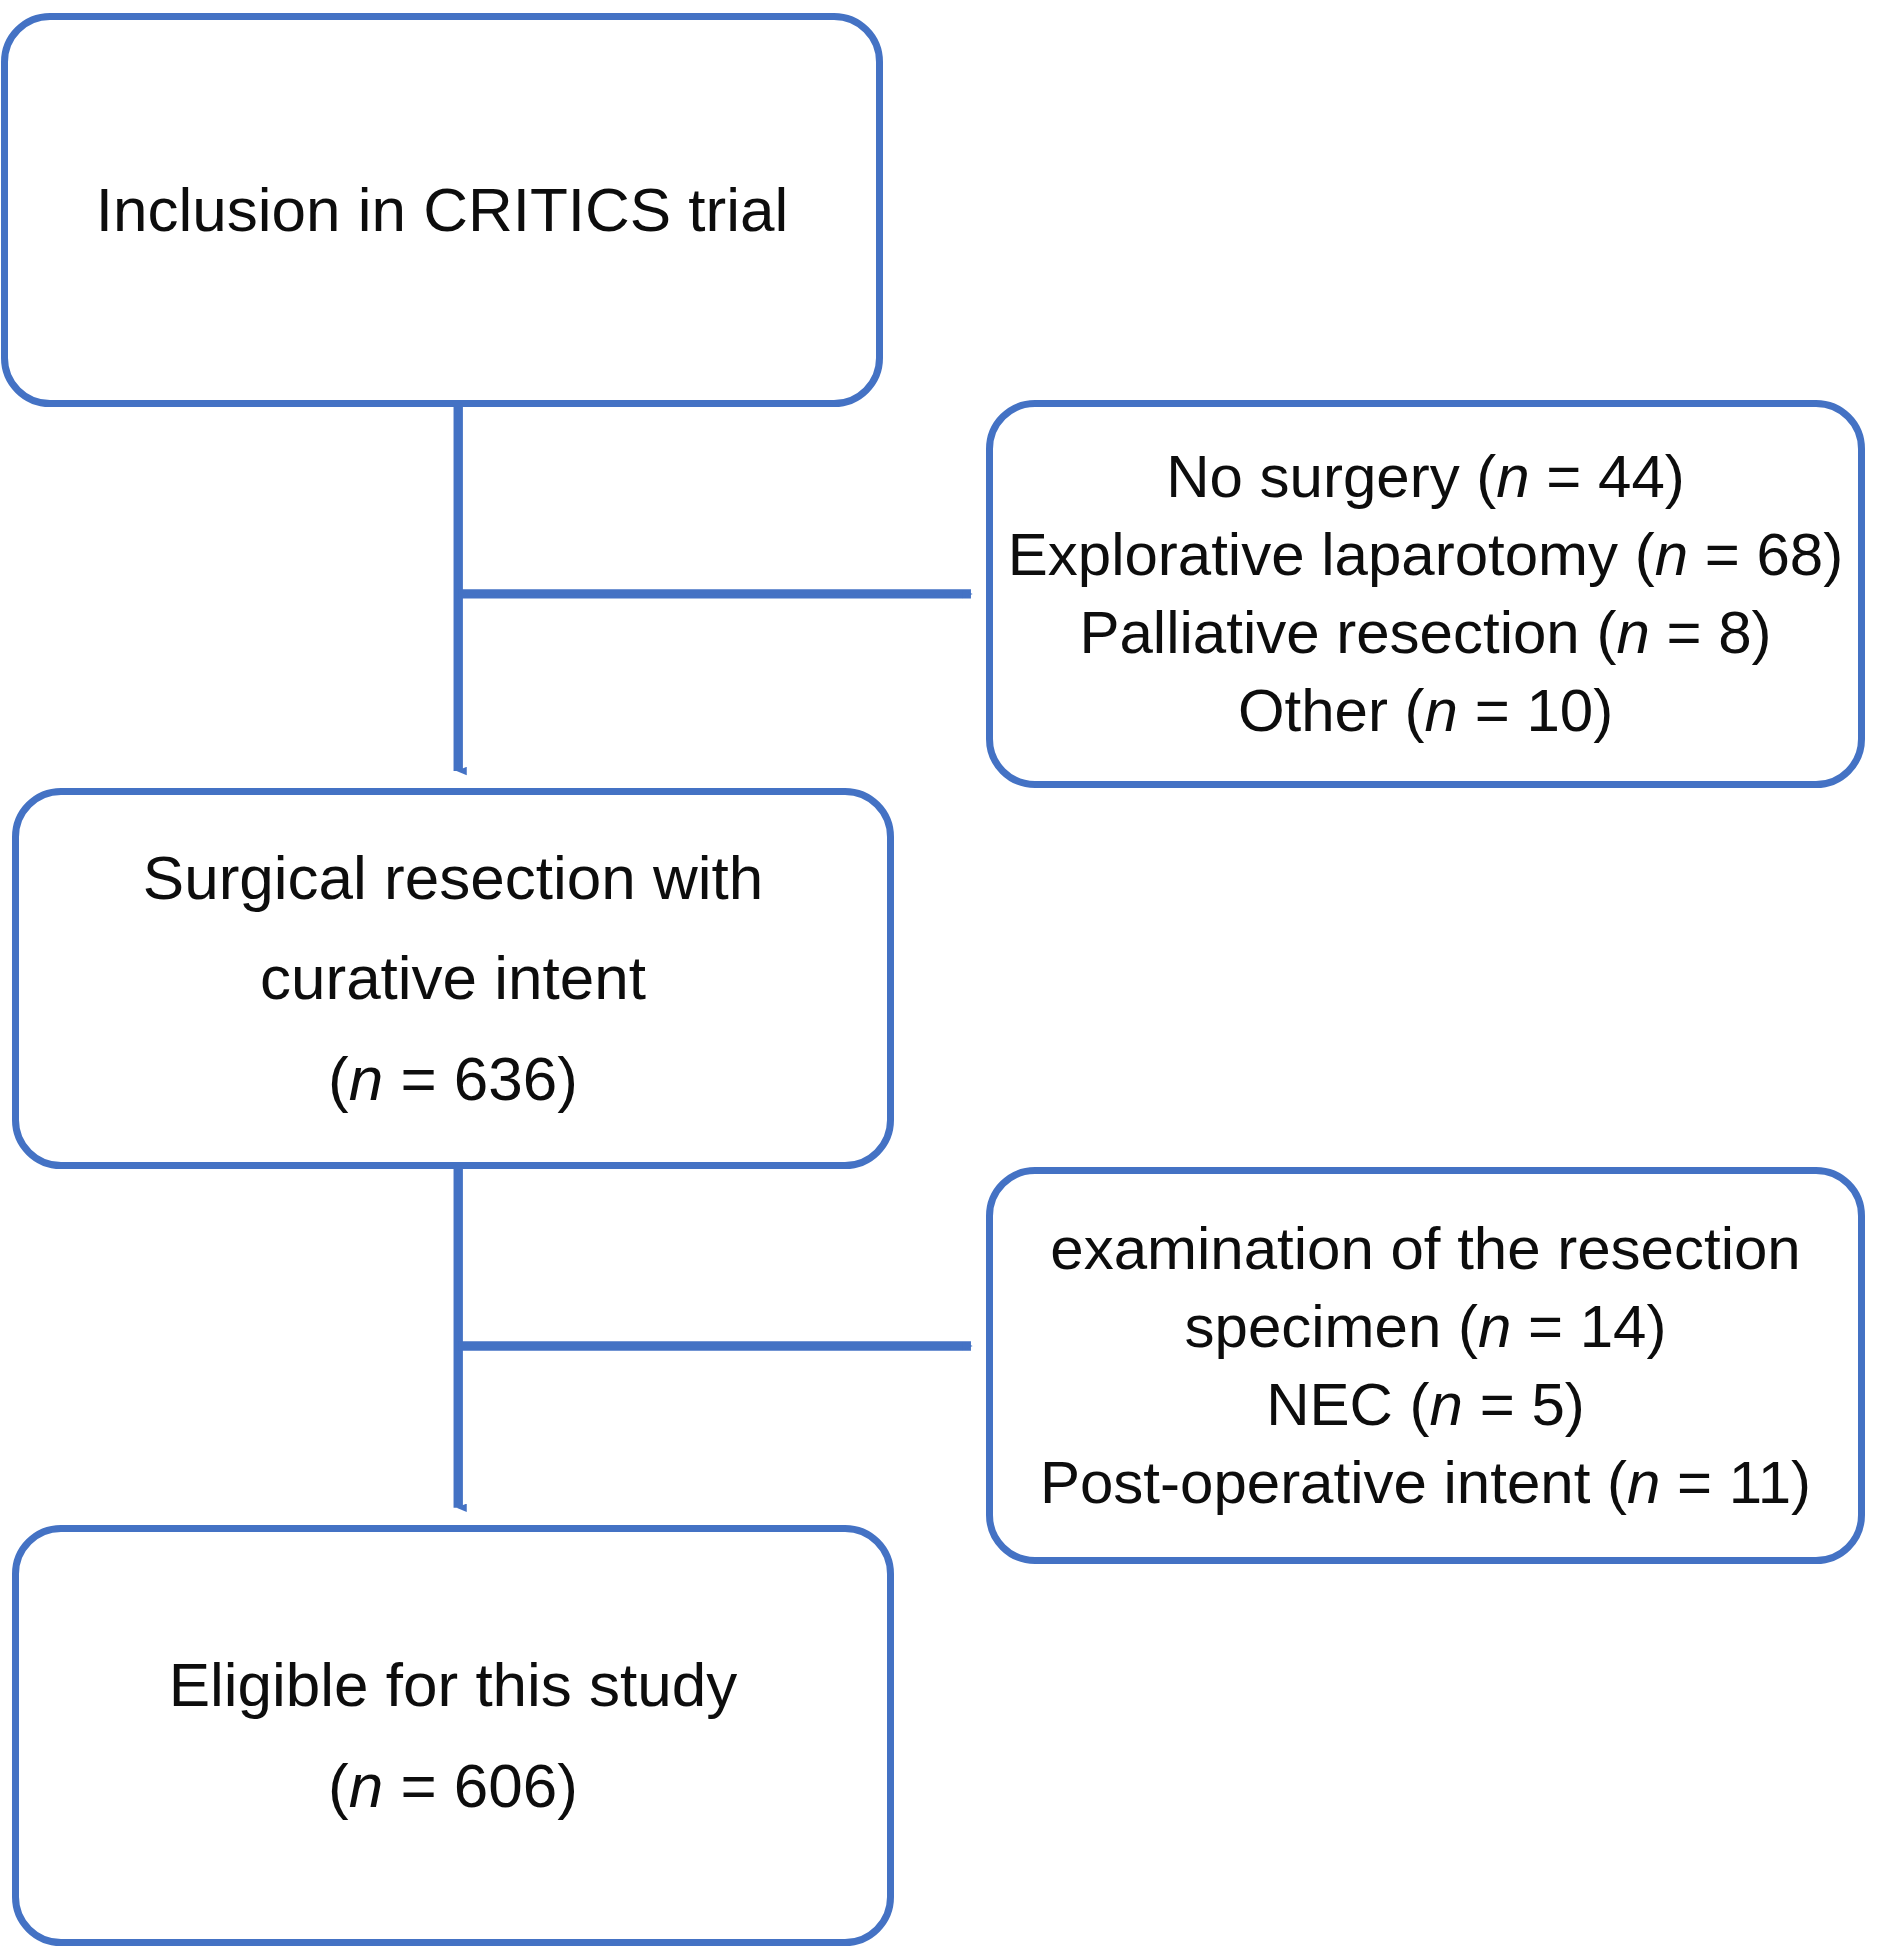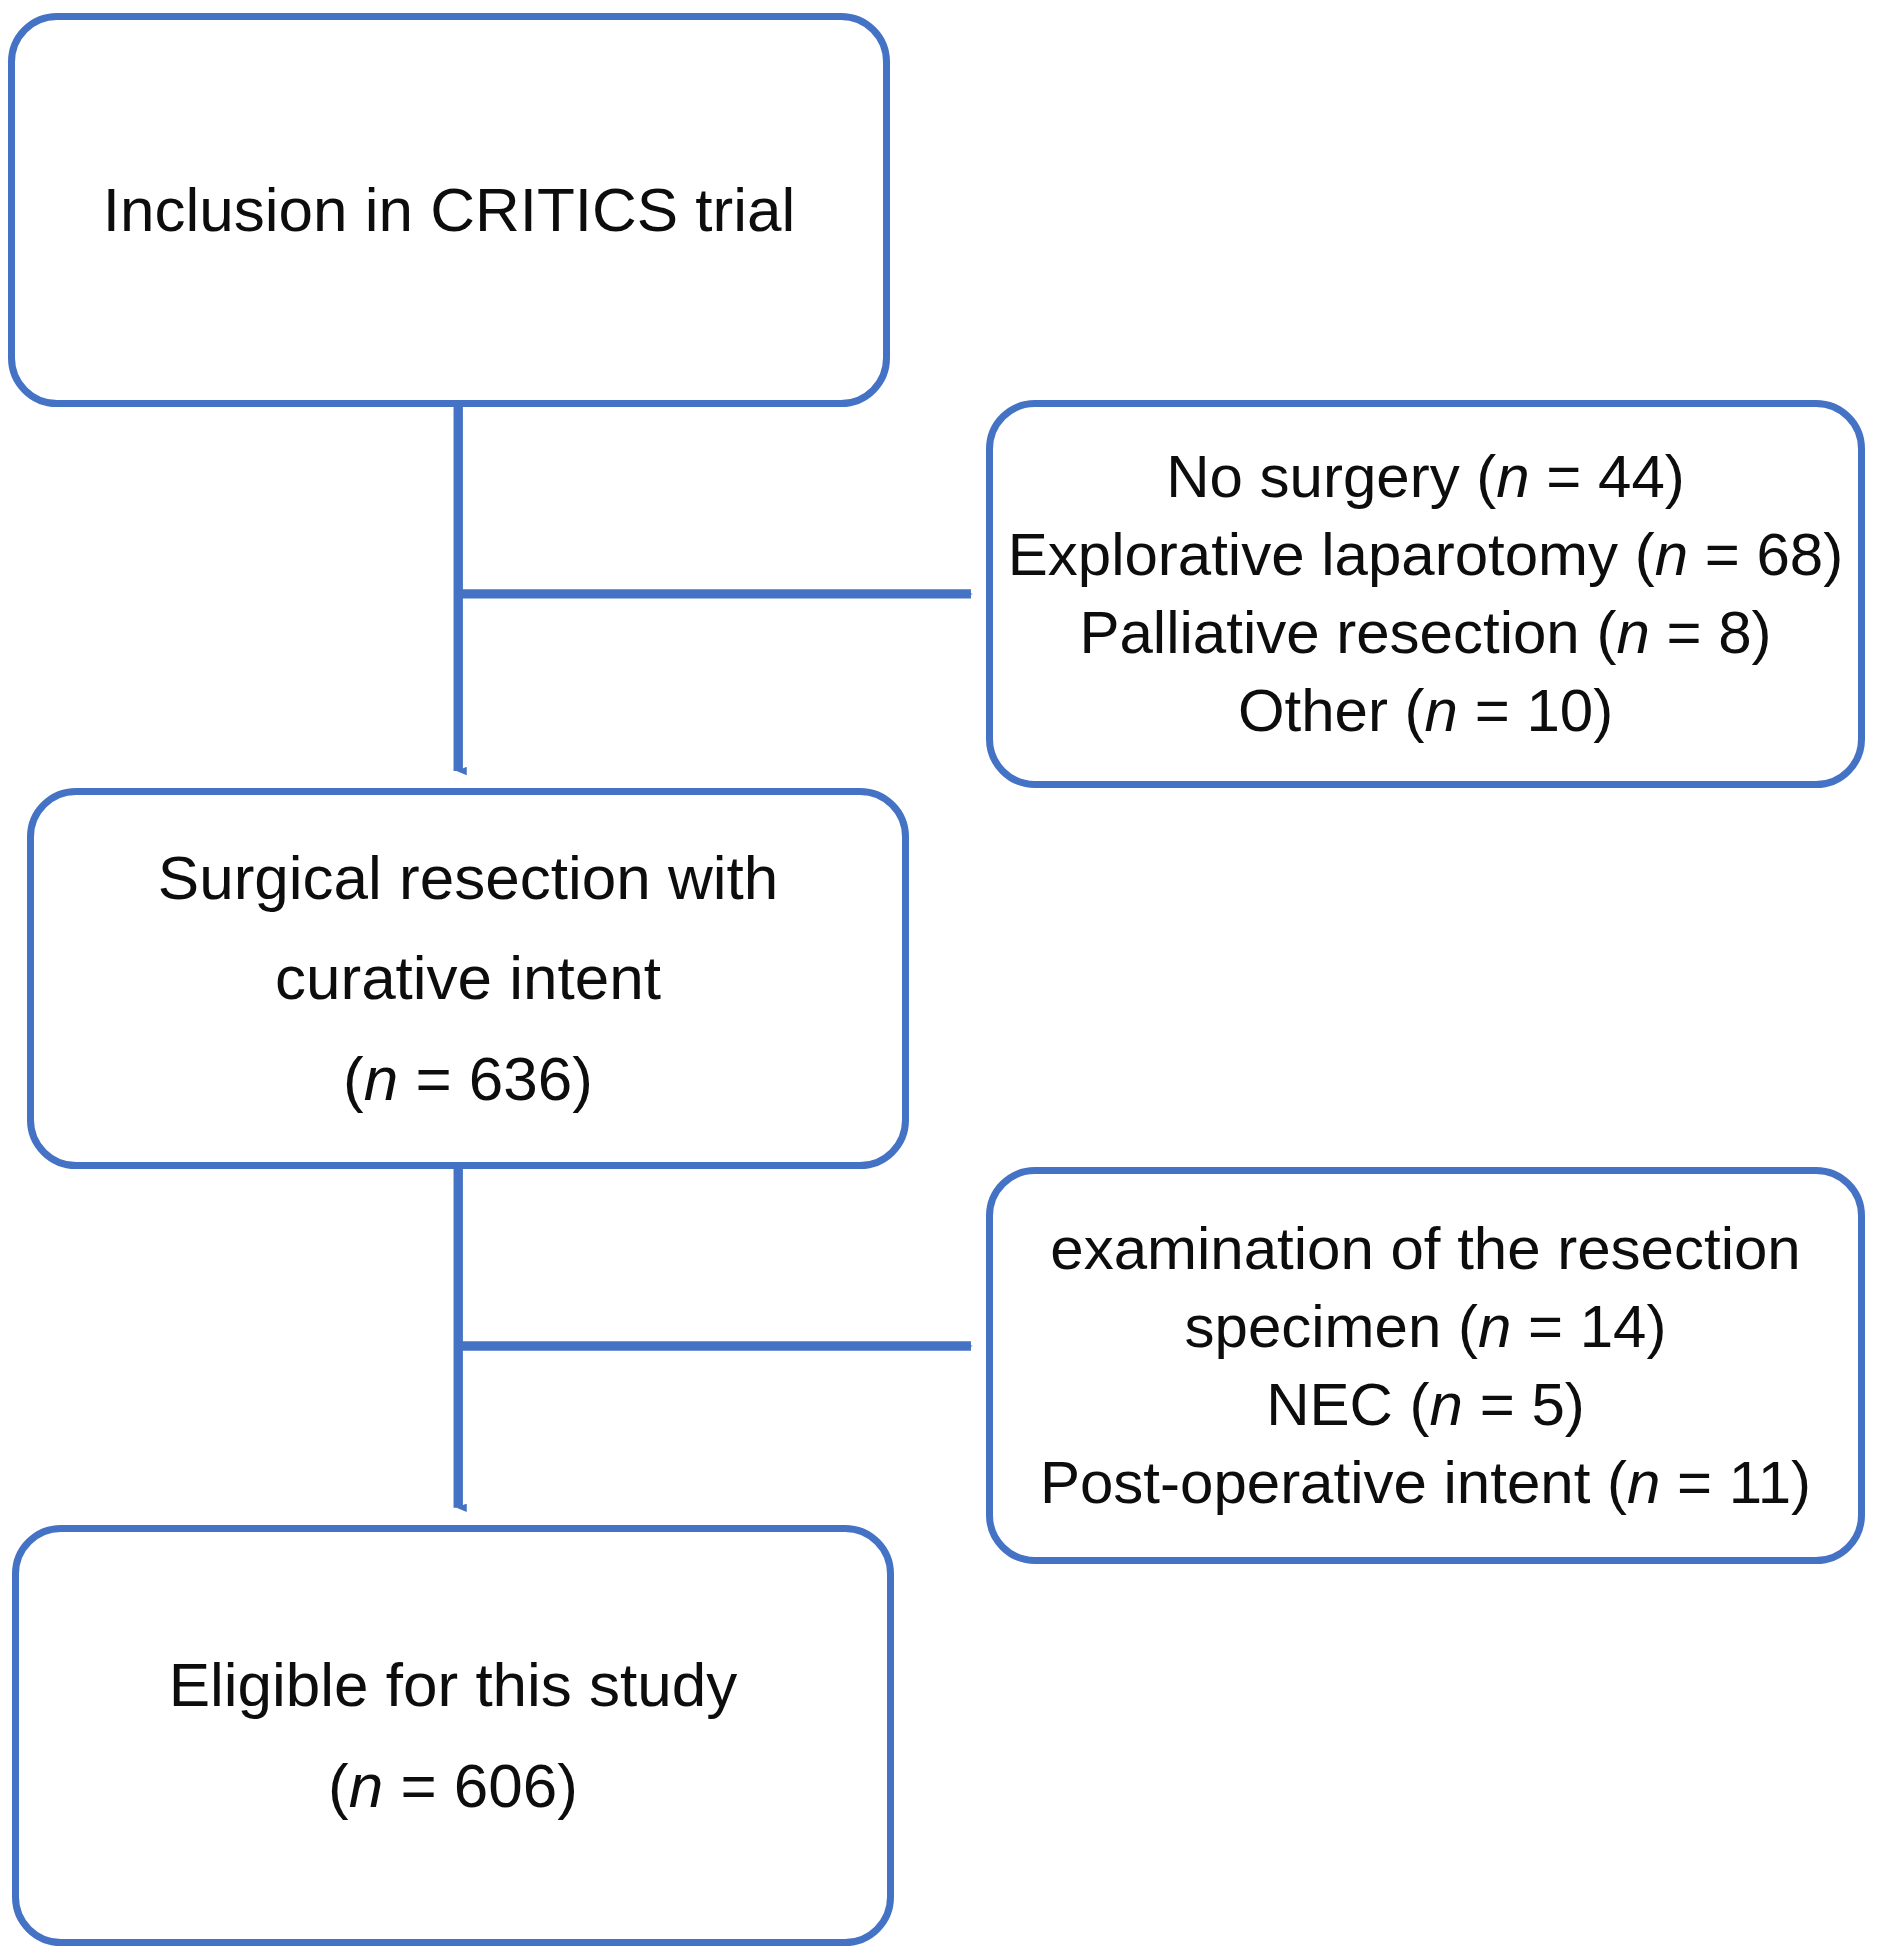--- a/index.html
+++ b/index.html
@@ -42,22 +42,22 @@
   
   .side-box {
     font-size: 60px;
     line-height: 1.30;
   }
   .italic-n {
     font-style: italic;
   }
 
   
-  #box-inclusion   { left: 8px;   top: 12.8px;   width: 882px; height: 394px; }
-  #box-resection   { left: 12px;   top: 788px;  width: 882px; height: 381px; margin-left: 15px; }
+  #box-inclusion   { left: 1px;   top: 12.8px;   width: 882px; height: 394px; }
+  #box-resection   { left: 12px;   top: 788px;  width: 882px; height: 381px; }
   #box-eligible    { left: 12px;   top: 1525px; width: 882px; height: 421px; }
   #box-excl-1      { left: 986px; top: 400px;  width: 879px; height: 388px; }
   #box-excl-2      { left: 986px; top: 1167px; width: 879px; height: 397px; }
 
   
   #connectors {
     position: absolute;
     left: 0;
     top: 0;
     width: 1884px;

